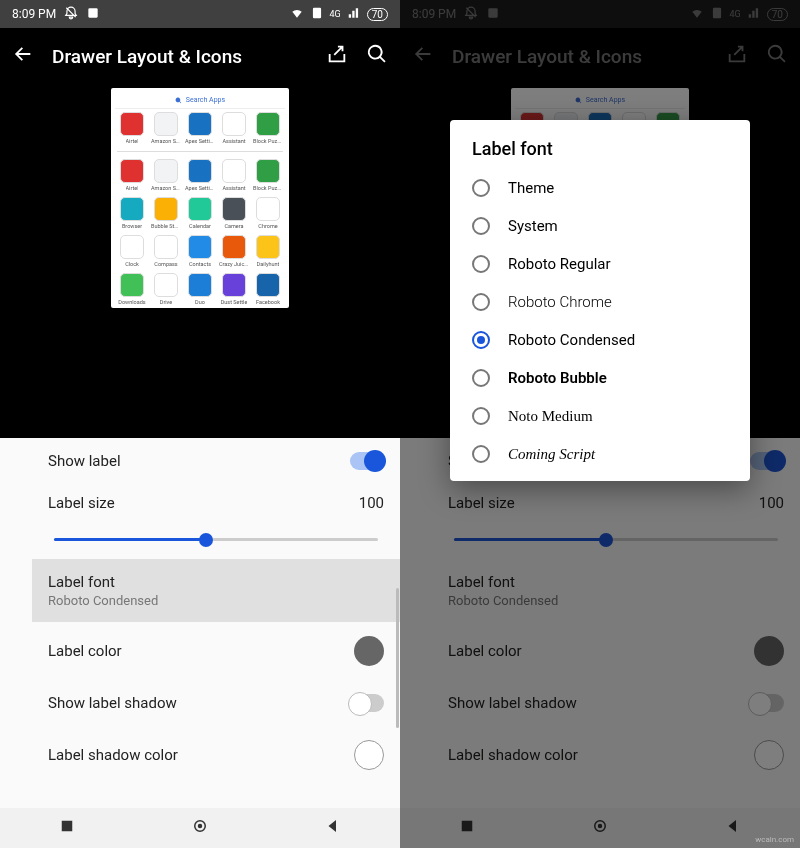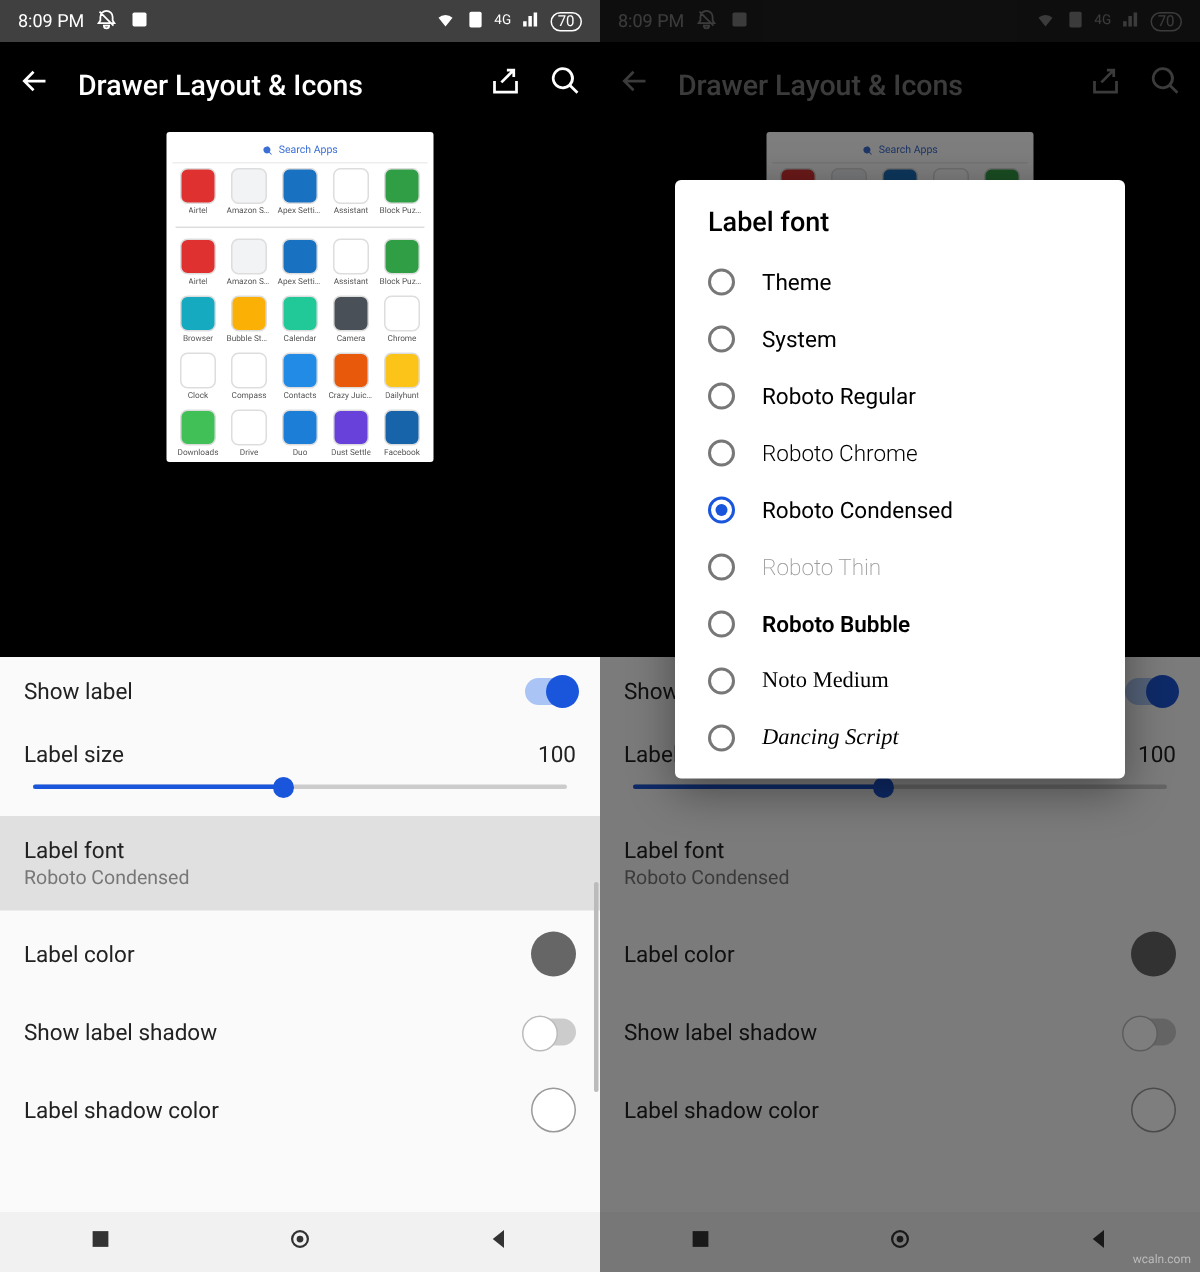--- a/index.html
+++ b/index.html
@@ -19,32 +19,32 @@
   .preview-area { background: #000; height: 354px; display: flex; justify-content: center; align-items: flex-start; padding-top: 4px; }
   .preview { width: 178px; background: #fff; border-radius: 2px; padding: 4px 4px 0 4px; font-size: 6px; color: #666; }
   .preview .search { display:flex; align-items:center; justify-content:center; gap:4px; color:#3b6fd6; padding:4px 0; border-bottom:1px solid #eee; font-size:7px;}
   .preview .search svg { width:7px; height:7px; fill:#3b6fd6;}
   .preview .divider { height:1px; background:#ddd; margin:4px 2px; }
   .app-row { display:flex; justify-content:space-between; padding: 3px 2px; }
   .app-cell { width: 30px; display:flex; flex-direction:column; align-items:center; gap:2px; }
   .app-cell .ico { width: 24px; height: 24px; border-radius: 5px; }
   .app-cell .lbl { font-size: 5.5px; color:#555; white-space:nowrap; overflow:hidden; text-overflow:ellipsis; max-width:30px; text-align:center;}
   
-  .settings { position: absolute; left:0; right:0; top: 438px; bottom: 40px; background: #fafafa; color: #222; overflow:hidden; }
+  .settings { position: absolute; left:0; right:0; top: 438px; bottom: 40px; background: #fafafa; color: #222; overflow:hidden;padding-left:32px; }
   .row { padding: 14px 16px; display:flex; align-items:center; justify-content:space-between; font-size: 15px; }
   .row.selected { background:#e0e0e0; }
   .row .sub { font-size: 13px; color:#777; margin-top:2px; }
   .row .left { display:flex; flex-direction:column; }
   .switch { width: 34px; height: 18px; border-radius: 10px; position: relative; }
   .switch.on { background:#a9c4f5; }
   .switch.on::after { content:""; position:absolute; right:-2px; top:-2px; width:22px; height:22px; border-radius:50%; background:#1a56db; }
   .switch.off { background:#ccc; }
   .switch.off::after { content:""; position:absolute; left:-2px; top:-2px; width:22px; height:22px; border-radius:50%; background:#fff; border:1px solid #bbb; }
   .slider-row { padding: 10px 16px 18px 16px; }
-  .slider-row .top { display:flex; justify-content:space-between; font-size:15px; margin-bottom:11px;}
+  .slider-row .top { display:flex; justify-content:space-between; font-size:15px; margin-bottom:26px;}
   .slider { position:relative; height: 3px; background:#ccc; border-radius:2px; margin: 0 6px; }
   .slider .fill { position:absolute; left:0; top:0; bottom:0; background:#1a56db; border-radius:2px; }
   .slider .thumb { position:absolute; top:50%; width:14px; height:14px; border-radius:50%; background:#1a56db; transform:translate(-50%,-50%); }
   .circle { width:30px;height:30px;border-radius:50%; }
   .circle.grey { background:#666; }
   .circle.white { background:#fff; border:1px solid #999; }
   .scrollhint { position:absolute; right:1px; top:150px; width:3px; height:140px; background:#bbb; border-radius:2px;}
   
   .navbar { position:absolute; bottom:0; left:0; right:0; height:40px; background:#f1f1f1; display:flex; justify-content:space-around; align-items:center; }
   .navbar svg { width:18px; height:18px; fill:#333; }
@@ -508,31 +508,27 @@
           <div class="opt">
             <div class="radio"></div>
             <span class="f-light">Roboto Chrome</span>
           </div>
           <div class="opt">
             <div class="radio sel"></div>
             <span class="">Roboto Condensed</span>
           </div>
           <div class="opt">
             <div class="radio"></div>
-            <span class="f-thin">Roboto Thin</span>
-          </div>
-          <div class="opt">
-            <div class="radio"></div>
             <span class="f-med">Roboto Bubble</span>
           </div>
           <div class="opt">
             <div class="radio"></div>
             <span class="f-serif">Noto Medium</span>
           </div>
           <div class="opt">
             <div class="radio"></div>
-            <span class="f-script">Dancing Script</span>
+            <span class="f-script">Coming Script</span>
           </div>
         </div>
     </div>
     <span class="watermark">wcaln.com</span>
   </div>
 </div>
 
 </body></html>

